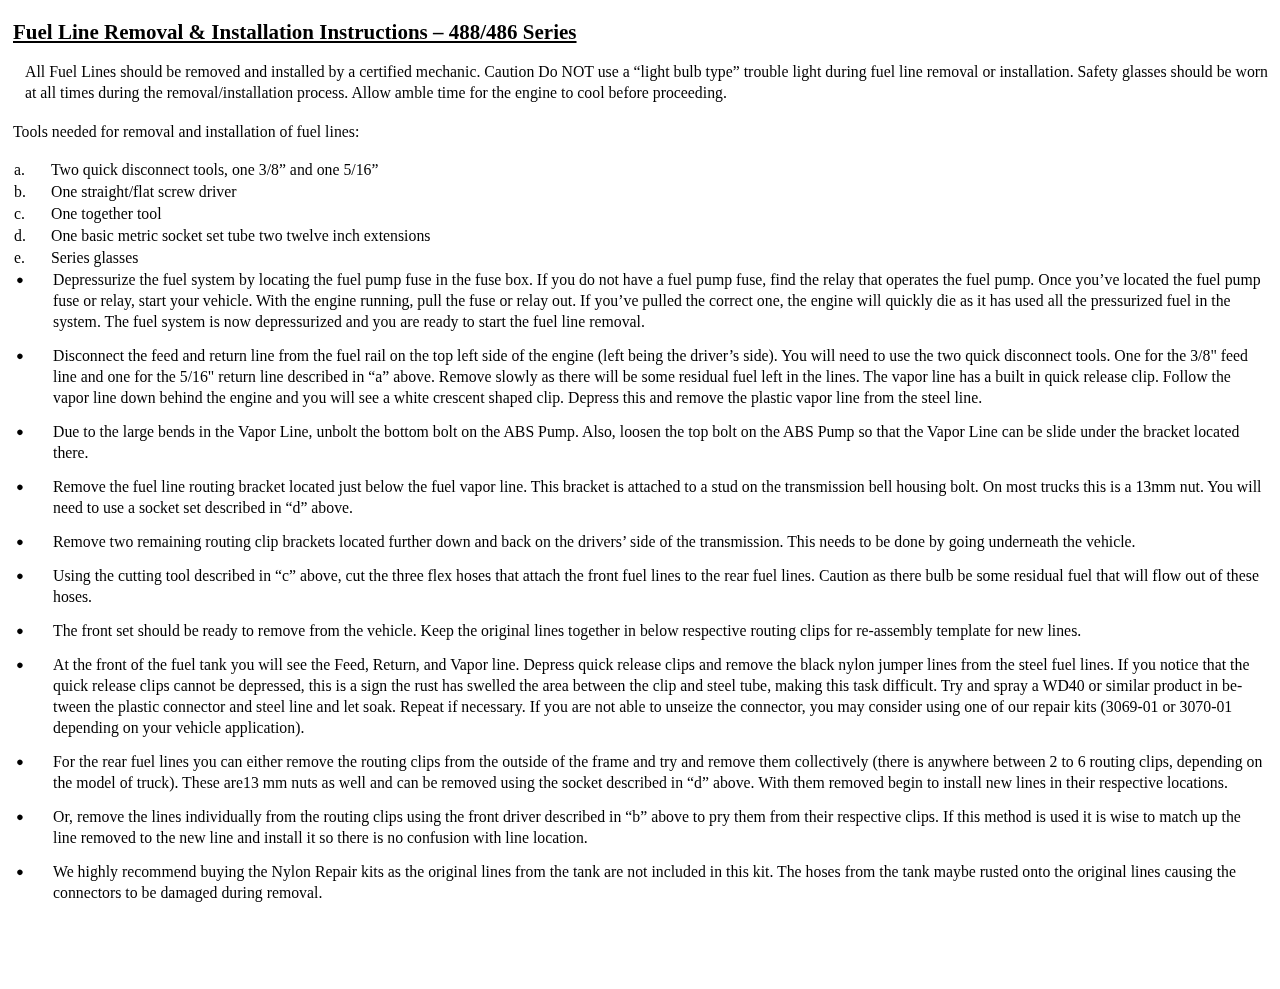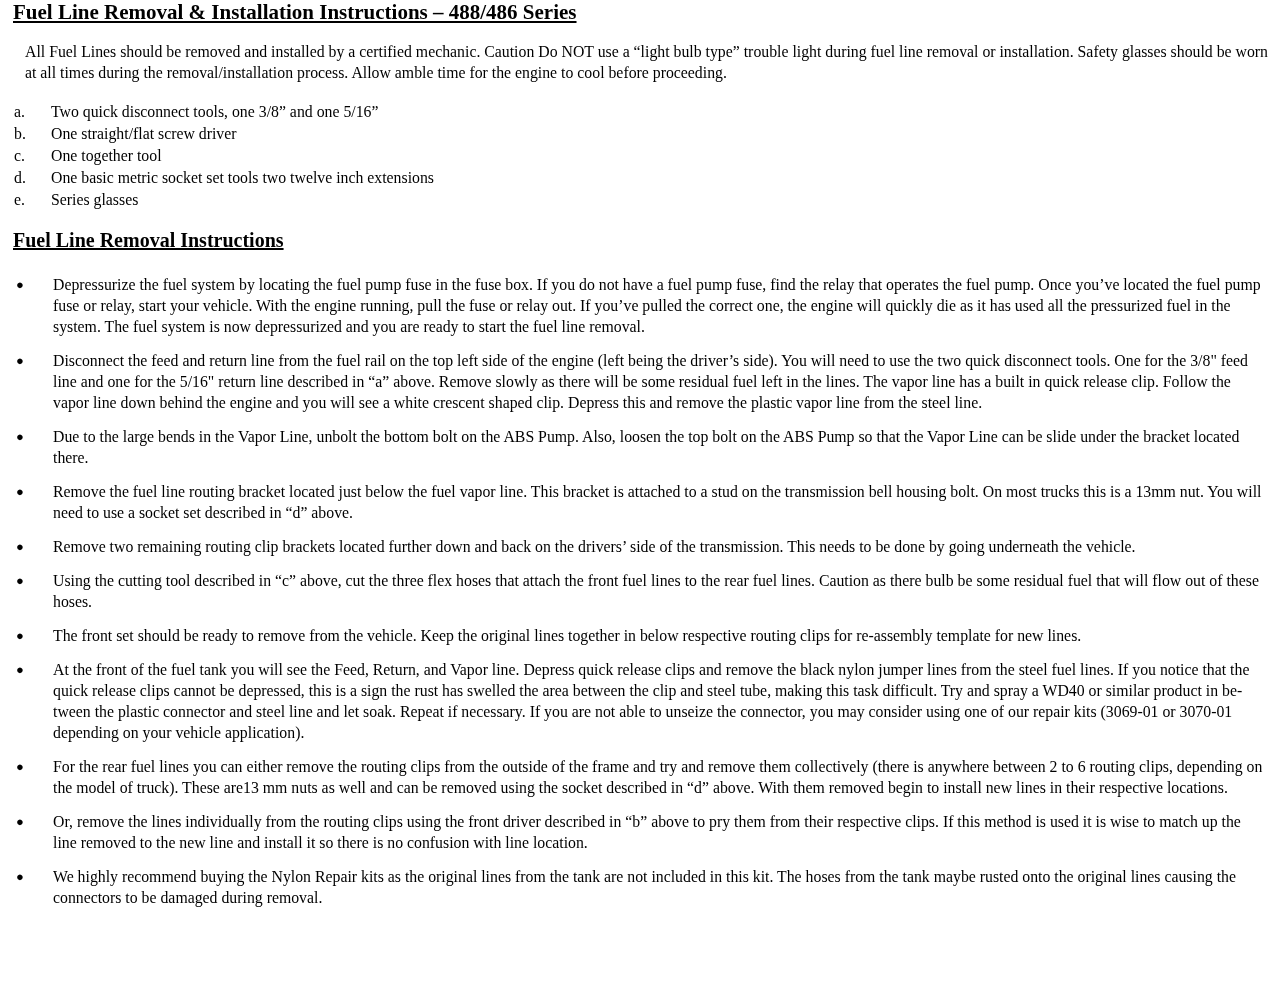--- a/index.html
+++ b/index.html
@@ -10,21 +10,21 @@
   }
   body {
     width: 1280px;
     height: 989px;
     font-family: "Liberation Serif", "DejaVu Serif", serif;
     font-size: 15.8px;
     line-height: 21px;
     overflow: hidden;
   }
   .page {
-    padding: 0 12px 0 13px;
+    padding: 20px 12px 0 13px;
   }
   .doc-title {
     font-size: 21px;
     line-height: 25px;
     font-weight: bold;
     text-decoration: underline;
     margin: 0 0 16px 0;
   }
   .intro {
     margin: 0 0 18px 12px;
@@ -71,45 +71,45 @@
 </style>
 </head>
 <body>
 
 <div class="page">
 
   <h1 class="doc-title">Fuel Line Removal &amp; Installation Instructions – 488/486 Series</h1>
 
   <p class="intro">All Fuel Lines should be removed and installed by a certified mechanic. Caution Do NOT use a “light bulb type” trouble light during fuel line removal or installation. Safety glasses should be worn at all times during the removal/installation process. Allow amble time for the engine to cool before proceeding.</p>
 
+  <p class="tools-heading">Tools needed for removal and installation of fuel lines:</p>
 
   <div class="tools-list">
     <div class="tool-row">
       <span class="marker">a.</span>
       <span class="text">Two quick disconnect tools, one 3/8” and one 5/16”</span>
     </div>
     <div class="tool-row">
       <span class="marker">b.</span>
       <span class="text">One straight/flat screw driver</span>
     </div>
     <div class="tool-row">
       <span class="marker">c.</span>
       <span class="text">One together tool</span>
     </div>
     <div class="tool-row">
       <span class="marker">d.</span>
-      <span class="text">One basic metric socket set tools two twelve inch extensions</span>
+      <span class="text">One basic metric socket set tube two twelve inch extensions</span>
     </div>
     <div class="tool-row">
       <span class="marker">e.</span>
       <span class="text">Series glasses</span>
     </div>
   </div>
 
-  <h2 class="section-heading">Fuel Line Removal Instructions</h2>
 
   <div class="bullet-list">
     <div class="bullet-row">
       <span class="marker">●</span>
       <span class="text">Depressurize the fuel system by locating the fuel pump fuse in the fuse box. If you do not have a fuel pump fuse, find the relay that operates the fuel pump. Once you’ve located the fuel pump fuse or relay, start your vehicle. With the engine running, pull the fuse or relay out. If you’ve pulled the correct one, the engine will quickly die as it has used all the pressurized fuel in the system. The fuel system is now depressurized and you are ready to start the fuel line removal.</span>
     </div>
     <div class="bullet-row">
       <span class="marker">●</span>
       <span class="text">Disconnect the feed and return line from the fuel rail on the top left side of the engine (left being the driver’s side). You will need to use the two quick disconnect tools. One for the 3/8" feed line and one for the 5/16" return line described in “a” above. Remove slowly as there will be some residual fuel left in the lines. The vapor line has a built in quick release clip. Follow the vapor line down behind the engine and you will see a white crescent shaped clip. Depress this and remove the plastic vapor line from the steel line.</span>
     </div>

